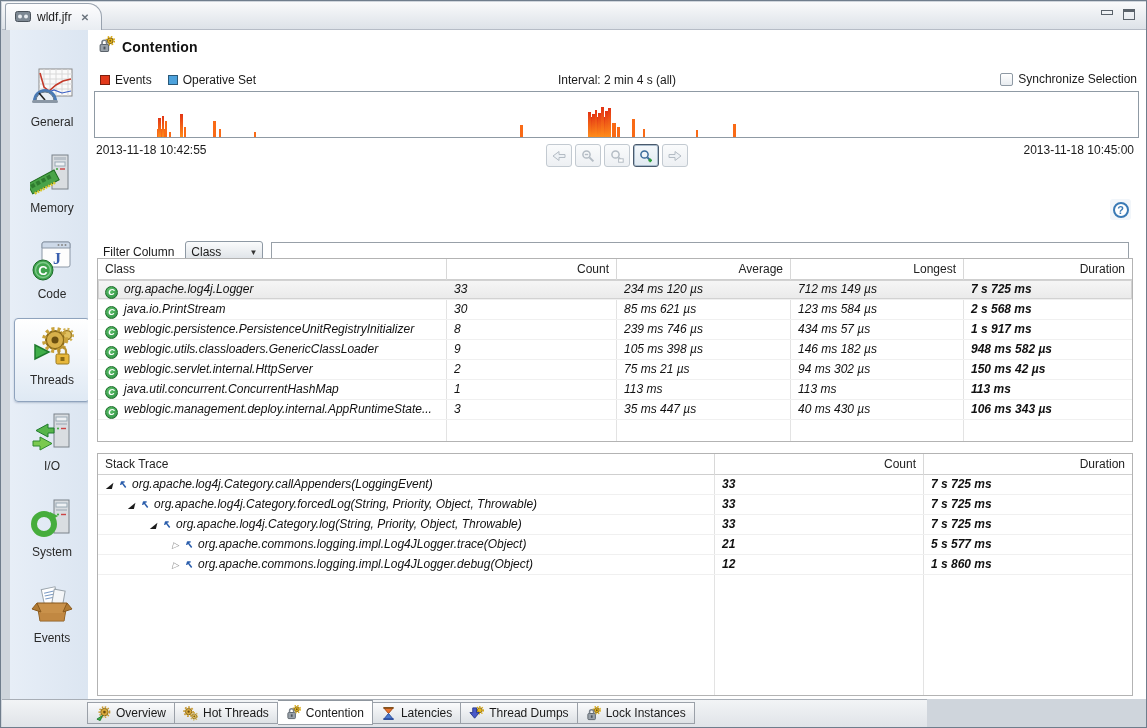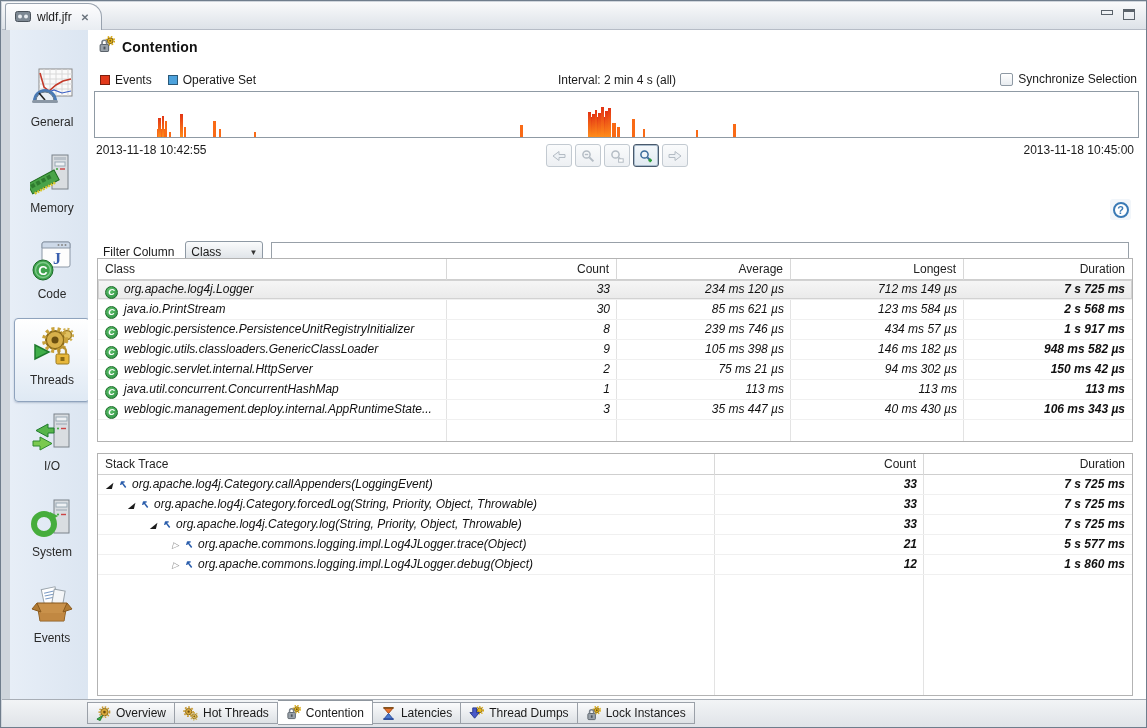--- a/index.html
+++ b/index.html
@@ -75,31 +75,31 @@
   .locks-table .t-head, .locks-table .t-row { grid-template-columns:349px 170px 174px 173px 1fr; }
   .stack-table .t-head, .stack-table .t-row { grid-template-columns:617px 209px 1fr; }
   .h-cell { padding:0 7px; border-right:1px solid #d8d8d8; color:#222; }
   .h-cell:last-child { border-right:none; }
   .h-cell.num { text-align:right; }
   .t-body { position:relative; height:calc(100% - 21px); }
   .col-line { position:absolute; top:0; bottom:0; width:1px; background:#e3e3e3; }
   .t-row { display:grid; height:20px; line-height:19px; border-bottom:1px solid #f0f0f0; position:relative;font-style:italic; }
   .t-row.selected { background:linear-gradient(#f6f6f6,#eaeaea); box-shadow:inset 0 0 0 1px #d2d2d2; }
   .cell { padding:0 7px; white-space:nowrap; overflow:hidden; }
-  .cell.num { text-align:right; }
+  .cell.num { }
   .cell.bold { font-weight:bold; }
   .class-badge { display:inline-flex; width:13px; height:13px; border-radius:50%; background:radial-gradient(circle at 35% 30%, #5cc06a, #2e8f42);
     border:1px solid #1c6b2a; color:#fff; font-size:9px; font-weight:bold; align-items:center; justify-content:center;
     vertical-align:-2px; margin-right:6px; }
   .twisty { display:inline-block; width:12px; font-size:8px; color:#1a1a1a; }
   .twisty.closed { color:#8f8f8f; font-size:9px; }
   .frame-arrow { display:inline-block; width:14px; color:#2a5dab; font-weight:bold; font-size:11px; }
 
   
-  .bottom-bar { position:absolute; left:1px; top:698px; width:1145px; height:29px;
+  .bottom-bar { position:absolute; left:1px; top:698px; width:925px; height:29px;
     background:linear-gradient(#f2f4f6,#dfe3e8); border-top:1px solid #a8aeb6; display:flex; align-items:flex-start; padding-left:85px; }
   .btab { display:flex; align-items:center; gap:5px; height:22px; margin-top:2px; padding:0 8px; font-size:12px; color:#1a1a1a;
     border:1px solid #9aa0a8; border-left:none; background:linear-gradient(#fbfbfc,#dde1e5); }
   .btab:first-child { border-left:1px solid #9aa0a8; }
   .btab.active { background:#fff; margin-top:0; height:25px; border-top:1px solid #8f969e; }
 </style>
 </head>
 <body>
 
 <div class="window">

